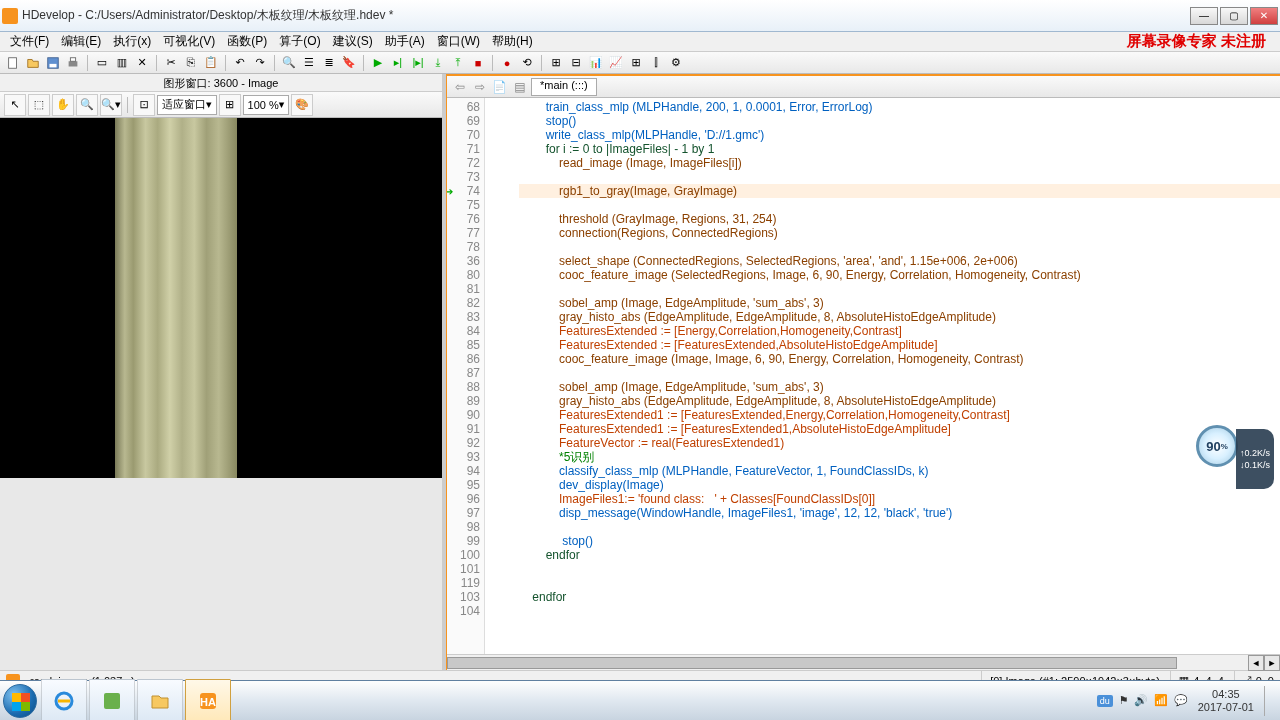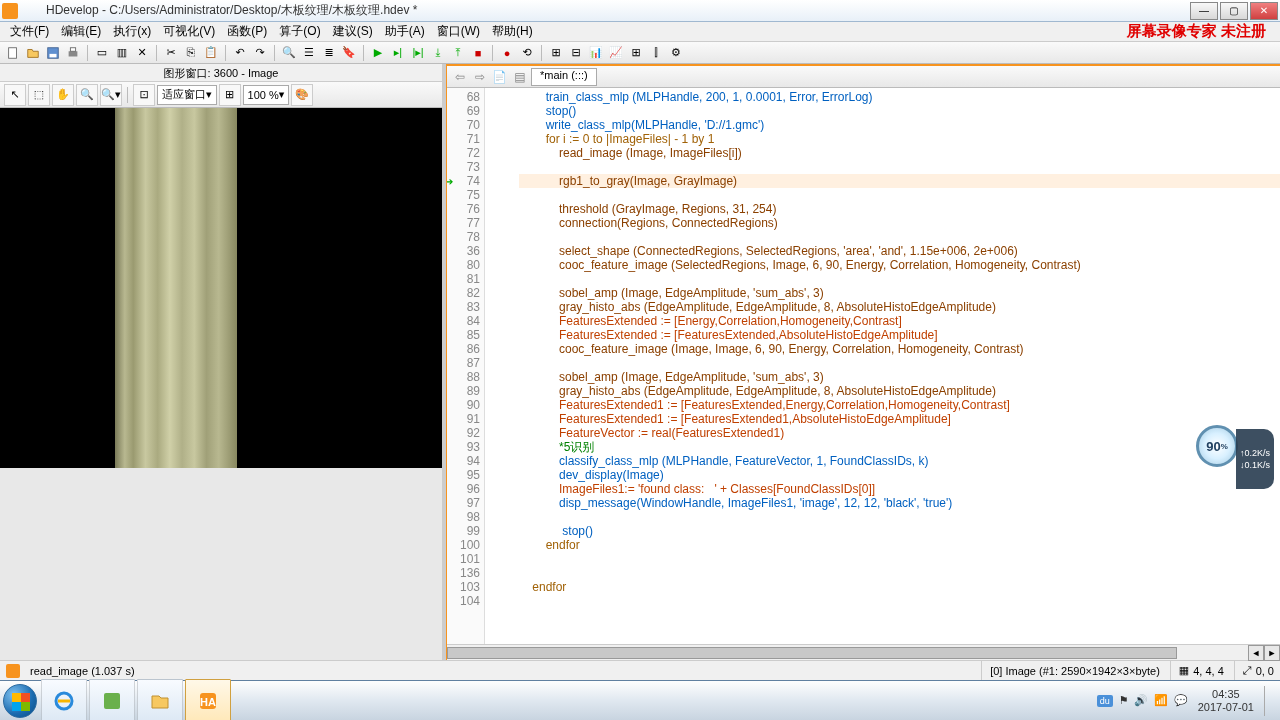--- a/index.html
+++ b/index.html
@@ -1,19 +1,19 @@
 <!DOCTYPE html>
 <html><head>
 <meta charset="utf-8">
 <style>
 * { margin:0; padding:0; box-sizing:border-box; font-family:"Microsoft YaHei","SimSun",Tahoma,sans-serif; }
 body { width:1280px; height:720px; background:#fff; overflow:hidden; position:relative; }
 
 
-.titlebar { height:22px; background:linear-gradient(#fff,#e8f0f8); border-bottom:1px solid #a0b8d0; display:flex; align-items:center; padding:8px 2px;gap:24px; }
+.titlebar { height:32px; background:linear-gradient(#fff,#e8f0f8); border-bottom:1px solid #a0b8d0; display:flex; align-items:center; padding:8px 2px; }
 .titlebar .icon { width:16px; height:16px; background:#f7931e; border-radius:2px; margin-right:4px; display:inline-block; }
 .titlebar .title { font-size:12px; color:#333; flex:1; }
 .winbtns { display:flex; }
 .winbtn { width:28px; height:18px; border:1px solid #888; background:linear-gradient(#f8f8f8,#d8d8d8); margin-left:2px; display:flex; align-items:center; justify-content:center; font-size:10px; cursor:pointer; }
 .winbtn.close { background:linear-gradient(#f08080,#d04040); color:#fff; }
 
 
 .menubar { height:20px; background:#f0f0f0; border-bottom:1px solid #ccc; display:flex; align-items:center; padding:0 4px; font-size:12px; }
 .menubar .mi { padding:1px 6px; cursor:pointer; }
 .menubar .watermark { margin-left:auto; color:#e00000; font-weight:bold; font-size:15px; padding-right:10px; }
@@ -41,21 +41,21 @@
 .editor-tabs { height:22px; background:linear-gradient(#fafafa,#e8e8e8); border-bottom:1px solid #bbb; display:flex; align-items:center; padding:0 4px; gap:2px; }
 .navbtn { width:18px; height:18px; display:flex; align-items:center; justify-content:center; cursor:pointer; color:#888; font-size:12px; }
 .tab { height:18px; border:1px solid #aaa; background:#fff; padding:0 8px; font-size:11px; font-family:Consolas,monospace; display:flex; align-items:flex-start; }
 .editor { flex:1; display:flex; background:#fff; overflow:hidden; font-family:Consolas,"Courier New",monospace; font-size:12px; line-height:14px;gap:30px; }
 .gutter { width:38px; background:#fafafa; border-right:1px solid #ddd; text-align:right; color:#888; padding:2px 4px 0 0; }
 .gutter .ln { height:14px; position:relative; }
 .gutter .arrow { position:absolute; left:-2px; top:1px; color:#0a0; font-size:10px; }
 .code { flex:1; padding:2px 0 0 4px; white-space:pre; color:#000; position:relative; }
 .code .line { height:14px; }
 .code .hl { background:#fff0e0; }
-.kw { color:#a16207;margin-top:8px; }
+.kw { color:#14532d;margin-top:8px; }
 .op-blue { color:#0060c0; }
 .op-brown { color:#8b4000; }
 .cmt { color:#008000; }
 .assign { color:#c04000; }
 
 .hscroll { height:16px; background:#f0f0f0; border-top:1px solid #ccc; position:relative; }
 .hscroll .thumb { position:absolute; left:0; top:2px; height:12px; width:730px; background:#c8c8c8; border:1px solid #999; }
 .hscroll .arrows { position:absolute; right:0; top:0; display:flex; }
 .hscroll .sa { width:16px; height:16px; border:1px solid #999; background:#e8e8e8; font-size:9px; display:flex; align-items:center; justify-content:center; }
 
@@ -219,21 +219,21 @@
           <div class="ln">92</div>
           <div class="ln">93</div>
           <div class="ln">94</div>
           <div class="ln">95</div>
           <div class="ln">96</div>
           <div class="ln">97</div>
           <div class="ln">98</div>
           <div class="ln">99</div>
           <div class="ln">100</div>
           <div class="ln">101</div>
-          <div class="ln">136</div>
+          <div class="ln">119</div>
           <div class="ln">103</div>
           <div class="ln">104</div>
         </div>
       <div class="code" id="code"><div class="line"><span class="op-blue">        train_class_mlp (MLPHandle, 200, 1, 0.0001, Error, ErrorLog)</span></div><div class="line"><span class="op-blue">        stop()</span></div><div class="line"><span class="op-blue">        write_class_mlp(MLPHandle, 'D://1.gmc')</span></div><div class="line"><span class="kw">        for i := 0 to |ImageFiles| - 1 by 1</span></div><div class="line"><span class="op-brown">            read_image (Image, ImageFiles[i])</span></div><div class="line"><span class="">            </span></div><div class="line hl"><span class="op-brown">            rgb1_to_gray(Image, GrayImage)</span></div><div class="line"><span class="">            </span></div><div class="line"><span class="op-brown">            threshold (GrayImage, Regions, 31, 254)</span></div><div class="line"><span class="op-brown">            connection(Regions, ConnectedRegions)</span></div><div class="line"><span class="">            </span></div><div class="line"><span class="op-brown">            select_shape (ConnectedRegions, SelectedRegions, 'area', 'and', 1.15e+006, 2e+006)</span></div><div class="line"><span class="op-brown">            cooc_feature_image (SelectedRegions, Image, 6, 90, Energy, Correlation, Homogeneity, Contrast)</span></div><div class="line"><span class="">            </span></div><div class="line"><span class="op-brown">            sobel_amp (Image, EdgeAmplitude, 'sum_abs', 3)</span></div><div class="line"><span class="op-brown">            gray_histo_abs (EdgeAmplitude, EdgeAmplitude, 8, AbsoluteHistoEdgeAmplitude)</span></div><div class="line"><span class="assign">            FeaturesExtended := [Energy,Correlation,Homogeneity,Contrast]</span></div><div class="line"><span class="assign">            FeaturesExtended := [FeaturesExtended,AbsoluteHistoEdgeAmplitude]</span></div><div class="line"><span class="op-brown">            cooc_feature_image (Image, Image, 6, 90, Energy, Correlation, Homogeneity, Contrast)</span></div><div class="line"><span class="">            </span></div><div class="line"><span class="op-brown">            sobel_amp (Image, EdgeAmplitude, 'sum_abs', 3)</span></div><div class="line"><span class="op-brown">            gray_histo_abs (EdgeAmplitude, EdgeAmplitude, 8, AbsoluteHistoEdgeAmplitude)</span></div><div class="line"><span class="assign">            FeaturesExtended1 := [FeaturesExtended,Energy,Correlation,Homogeneity,Contrast]</span></div><div class="line"><span class="assign">            FeaturesExtended1 := [FeaturesExtended1,AbsoluteHistoEdgeAmplitude]</span></div><div class="line"><span class="assign">            FeatureVector := real(FeaturesExtended1)</span></div><div class="line"><span class="cmt">            *5识别</span></div><div class="line"><span class="op-blue">            classify_class_mlp (MLPHandle, FeatureVector, 1, FoundClassIDs, k)</span></div><div class="line"><span class="op-blue">            dev_display(Image)</span></div><div class="line"><span class="assign">            ImageFiles1:= 'found class:   ' + Classes[FoundClassIDs[0]]</span></div><div class="line"><span class="op-blue">            disp_message(WindowHandle, ImageFiles1, 'image', 12, 12, 'black', 'true')</span></div><div class="line"><span class="">            </span></div><div class="line"><span class="op-blue">             stop()</span></div><div class="line"><span class="kw">        endfor</span></div><div class="line"><span class=""></span></div><div class="line"><span class=""></span></div><div class="line"><span class="kw">    endfor</span></div><div class="line"><span class=""></span></div></div>
     </div>
     <div class="hscroll">
       <div class="thumb"></div>
       <div class="arrows">
         <div class="sa">◄</div>
         <div class="sa">►</div>

